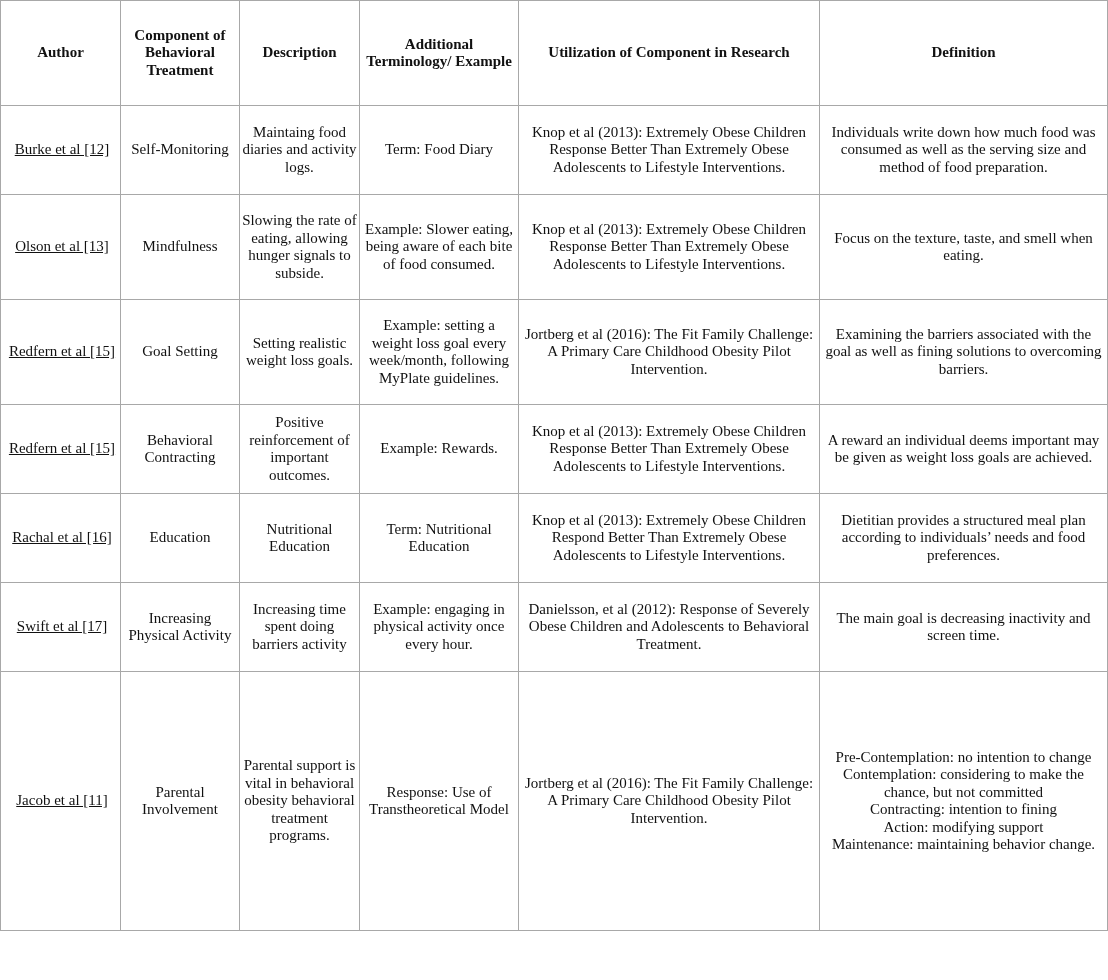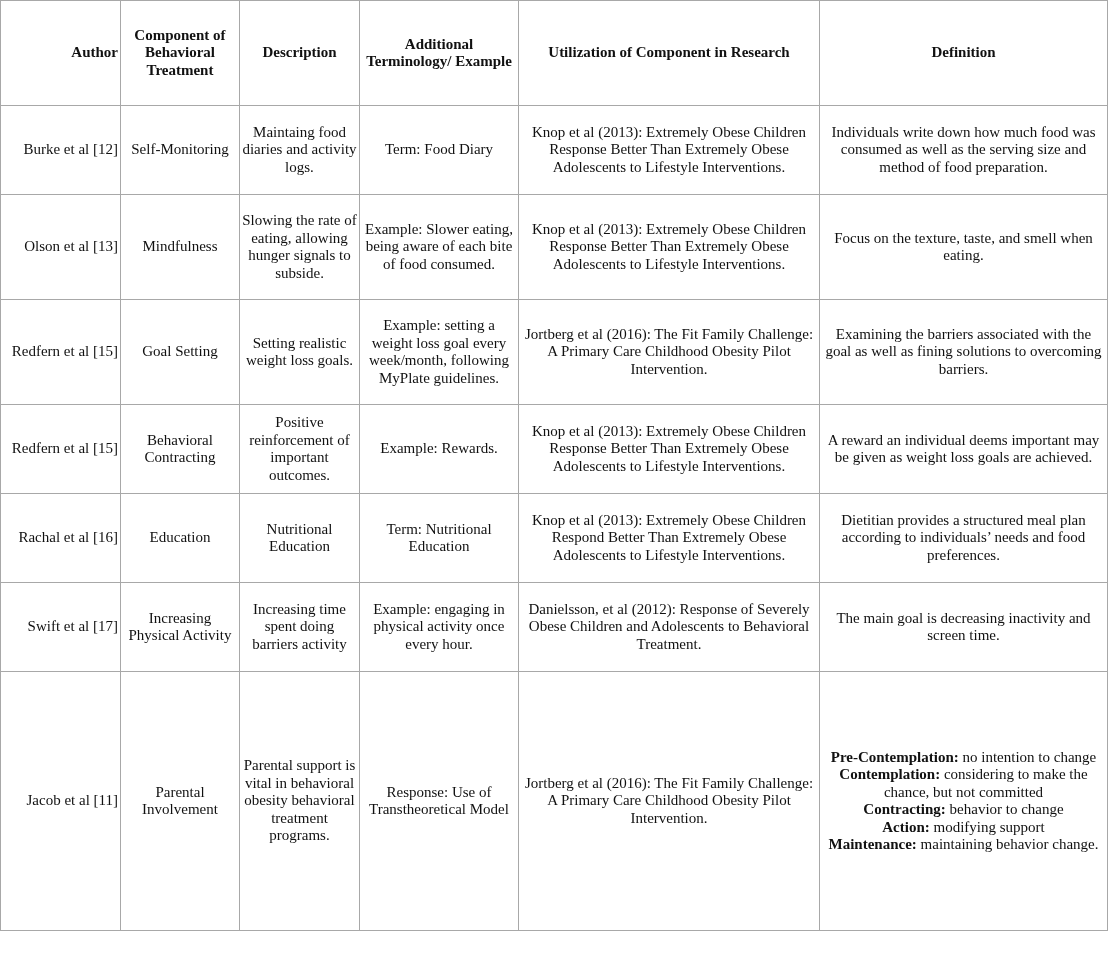--- a/index.html
+++ b/index.html
@@ -13,36 +13,36 @@
     color: #111111;
     table-layout: fixed;
   }
   th, td {
     border: 1px solid #a8a8a8;
     padding: 1px 2px;
     vertical-align: middle;
     text-align: center;
   }
   th { font-weight: bold; height: 102px; }
-  th.left, td.left { text-align: right; }
-  td.left { padding-left: 5px; }
+  th.left, td.left { text-align: center; }
+  td.left { padding-left: 5px; text-decoration: underline; }
   col.c1 { width: 120px; }
   col.c2 { width: 119px; }
   col.c3 { width: 120px; }
   col.c4 { width: 159px; }
   col.c5 { width: 301px; }
   col.c6 { width: 288px; }
   tr.r1 td { height: 86px; }
   tr.r2 td { height: 102px; }
   tr.r3 td { height: 102px; }
   tr.r4 td { height: 86px; }
   tr.r5 td { height: 86px; }
   tr.r6 td { height: 86px; }
   tr.r7 td { height: 256px; }
-  .stage b { font-weight: bold; }
+  .stage b { font-weight: normal; }
 </style>
 </head>
 <body>
 
 <table>
   <colgroup>
     <col class="c1">
       <col class="c2">
       <col class="c3">
       <col class="c4">
@@ -110,19 +110,19 @@
     </tr>
     <tr class="r7">
       <td class="left">Jacob et al [11]</td>
       <td>Parental Involvement</td>
       <td>Parental support is vital in behavioral obesity behavioral treatment programs.</td>
       <td>Response: Use of Transtheoretical Model</td>
       <td>Jortberg et al (2016): The Fit Family Challenge: A Primary Care Childhood Obesity Pilot Intervention.</td>
       <td>
         <div class="stage"><b>Pre-Contemplation:</b><span> no intention to change</span></div>
         <div class="stage"><b>Contemplation:</b><span> considering to make the chance, but not committed</span></div>
-        <div class="stage"><b>Contracting:</b><span> behavior to change</span></div>
+        <div class="stage"><b>Contracting:</b><span> intention to fining</span></div>
         <div class="stage"><b>Action:</b><span> modifying support</span></div>
         <div class="stage"><b>Maintenance:</b><span> maintaining behavior change.</span></div>
       </td>
     </tr>
   </tbody>
 </table>
 
 </body></html>

